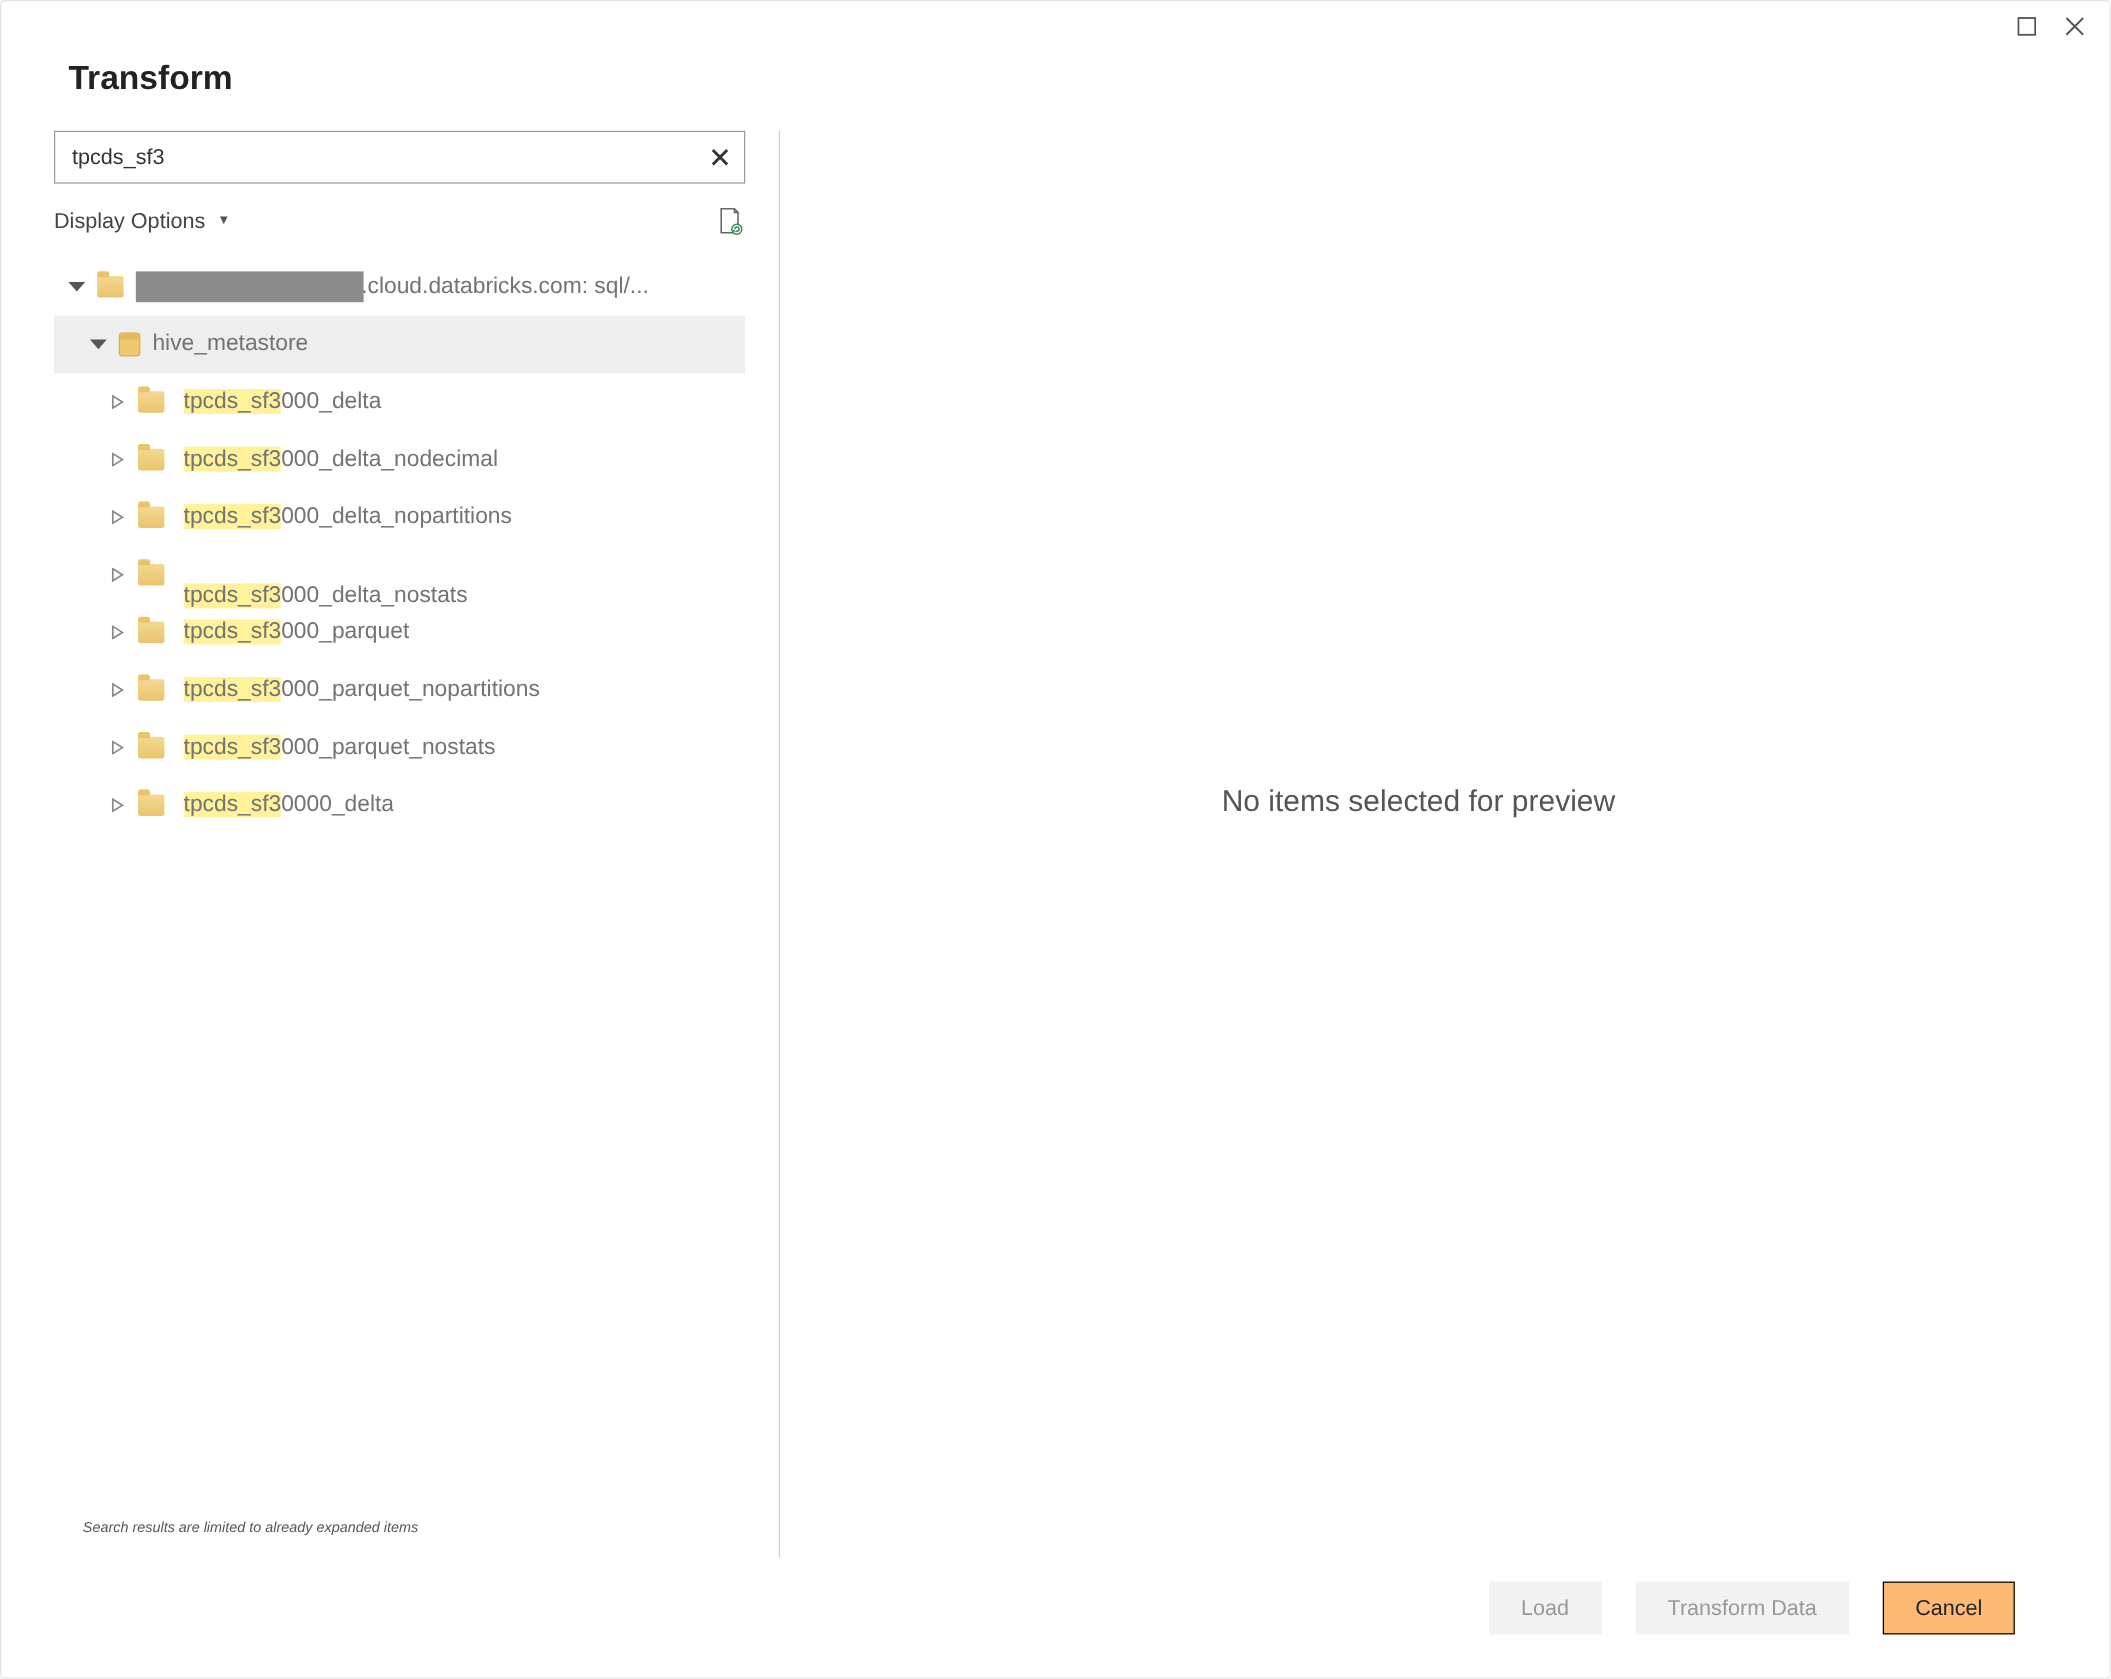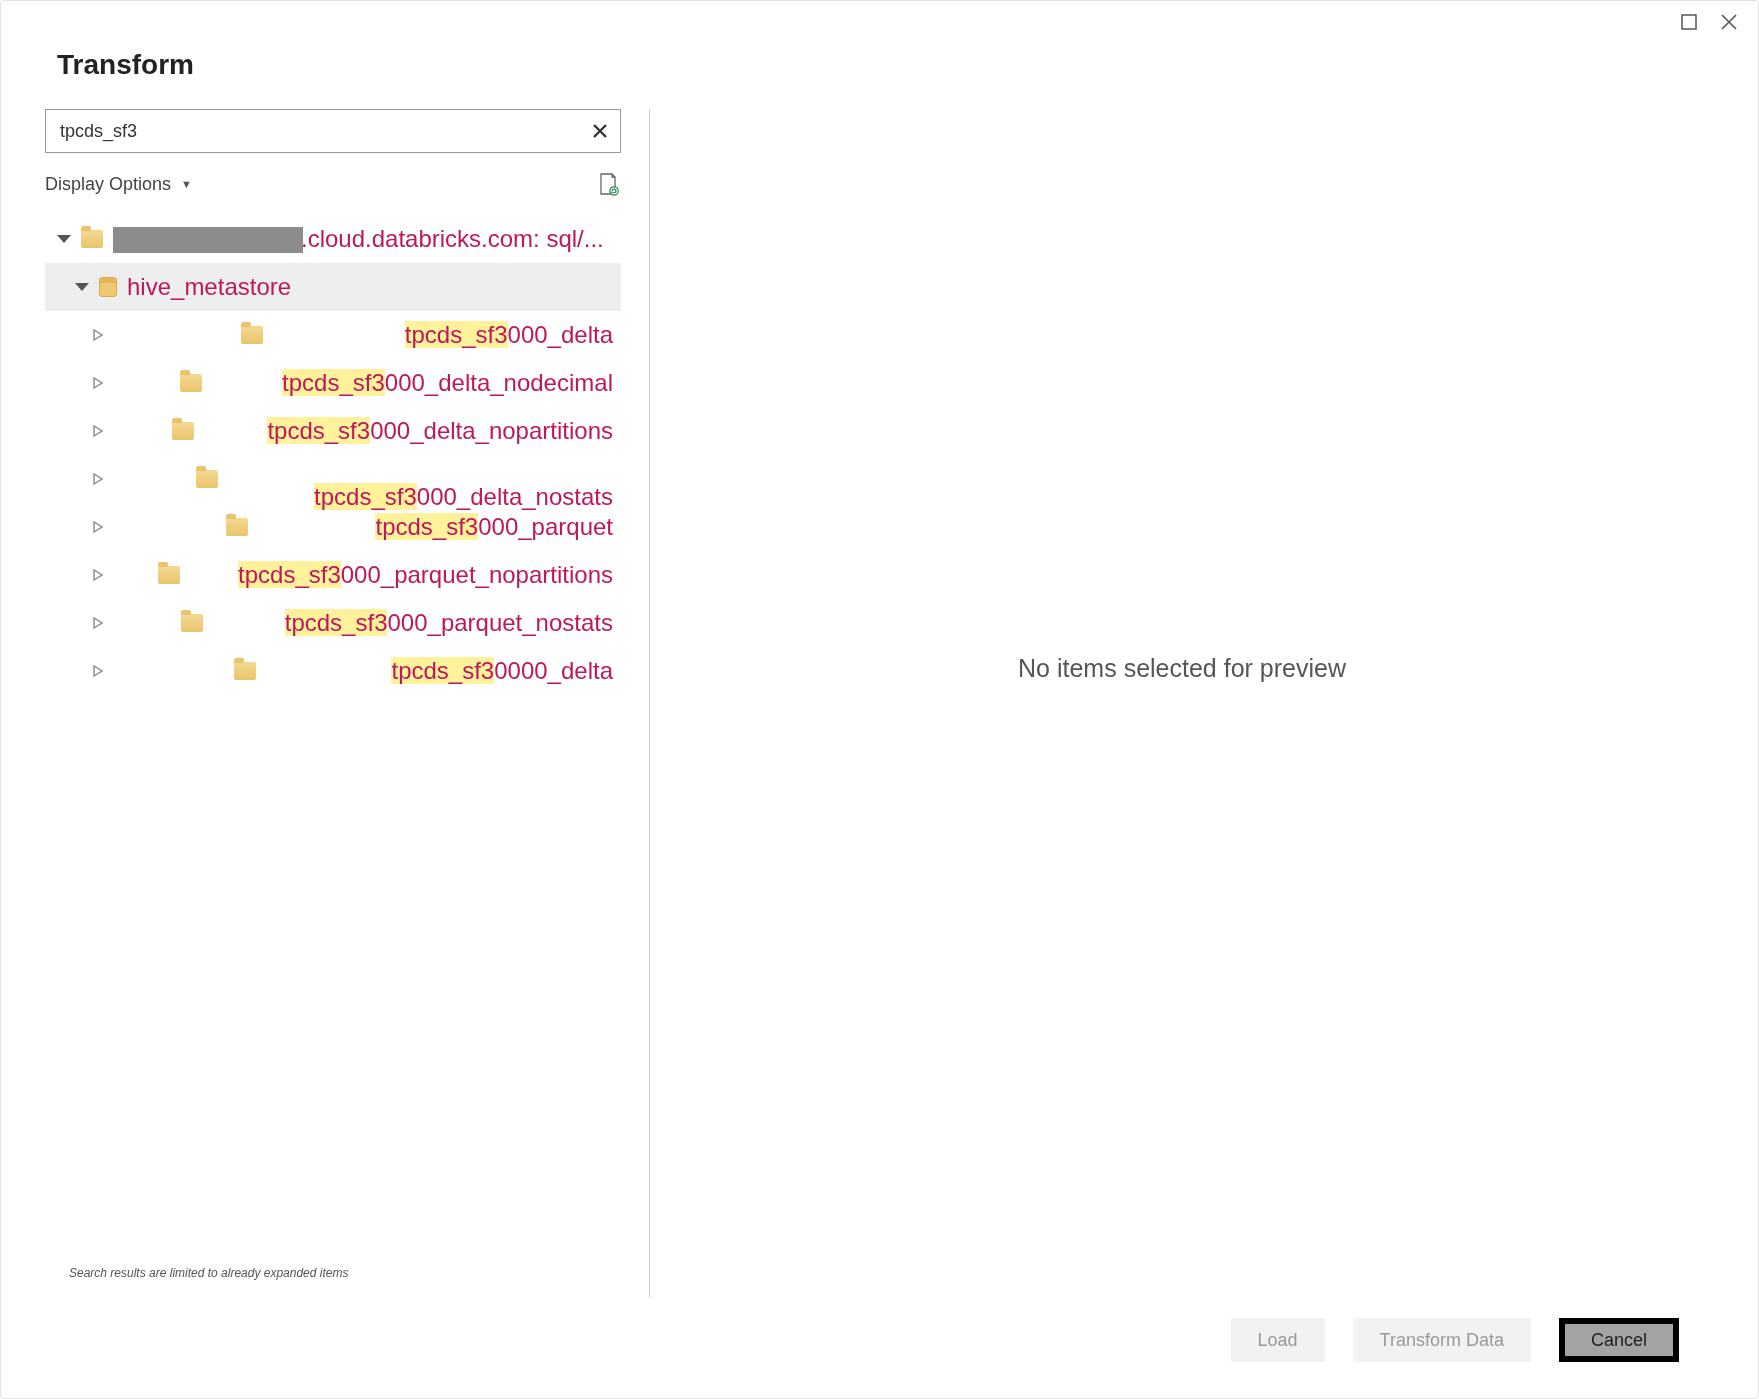--- a/index.html
+++ b/index.html
@@ -19,40 +19,40 @@
 
   .options-row { display: flex; justify-content: space-between; align-items: center; margin-top: 18px; margin-bottom: 10px; }
   .display-options { font-size: 18px; color: #444; cursor: pointer; display: flex; align-items: center; gap: 10px; }
   .chev { font-size: 11px; color: #555; }
   .refresh-btn { width: 26px; height: 26px; cursor: pointer; display: flex; align-items: center; justify-content: center; color: #444; }
 
   .tree { flex: 1 1 auto; overflow: auto; margin-top: 8px; }
   .tree-node { display: flex; align-items: center; height: 48px; gap: 10px; cursor: pointer; padding-right: 8px; }
   .tree-node.level0 { padding-left: 12px; }
   .tree-node.level1 { padding-left: 30px; }
-  .tree-node.level2 { padding-left: 46px; justify-content: space-between; }
+  .tree-node.level2 { padding-left: 46px; }
   .tree-node.selected { background: #eeeeee; }
   .expander { width: 14px; height: 14px; display: flex; align-items: center; justify-content: center; flex: 0 0 14px; }
   .tri-down { width: 0; height: 0; border-left: 7px solid transparent; border-right: 7px solid transparent; border-top: 8px solid #555; }
 
   .folder-icon { width: 22px; height: 18px; background: linear-gradient(to bottom, #f4d993, #e9c46b); border-radius: 2px; position: relative; flex: 0 0 22px; }
   .folder-icon::before { content: ""; position: absolute; top: -4px; left: 0; width: 10px; height: 5px; background: #e9c46b; border-radius: 2px 2px 0 0; }
   .db-icon { width: 18px; height: 20px; border-radius: 3px; background: #f0c870; border: 1px solid #d9ae4f; flex: 0 0 18px; position: relative; }
   .db-icon::before { content: ""; position: absolute; top: 0; left: 0; right: 0; height: 5px; background: #e5b75a; border-radius: 3px 3px 0 0; }
 
   .redacted { display: inline-block; width: 190px; height: 26px; background: #8c8c8c; margin-right: -2px; vertical-align: middle; }
-  .node-label { font-size: 24px; color: #be185d; white-space: nowrap; overflow: hidden; text-overflow: ellipsis; }
+  .node-label { font-size: 19px; color: #737373; white-space: nowrap; overflow: hidden; text-overflow: ellipsis; }
   .hl { background: #fff29a; }
 
   .footer-hint { font-style: italic; color: #555; font-size: 12px; padding: 18px 0 28px 24px; }
 
   .button-row { display: flex; justify-content: flex-end; align-items: center; padding: 10px 79px 36px 56px; gap: 28px; }
   .btn { height: 44px; padding: 0 26px; font-size: 18px; border: 1px solid transparent; cursor: pointer; display: flex; align-items: center; justify-content: center; }
   .btn.disabled { background: #f2f2f2; color: #999; cursor: default; }
-  .btn.secondary { background: #a3a3a3; color: #222; border: 6px solid #000000; }
+  .btn.secondary { background: #fdba74; color: #222; border: 1px solid #000000; }
 </style>
 </head>
 <body>
 
 <div class="window">
 
   <div class="titlebar">
     <div class="titlebar-icon">
       <svg width="16" height="16" viewBox="0 0 16 16">
           <rect x="1" y="1" width="14" height="14" fill="none" stroke="#555" stroke-width="1.5"></rect>

